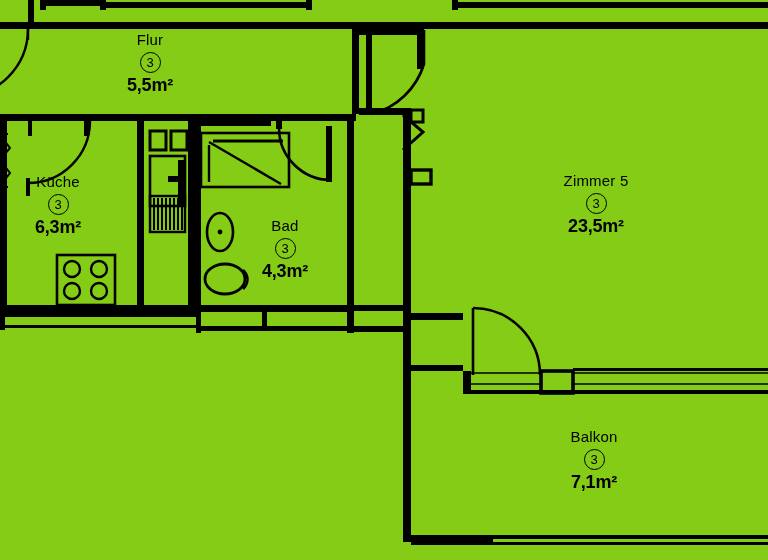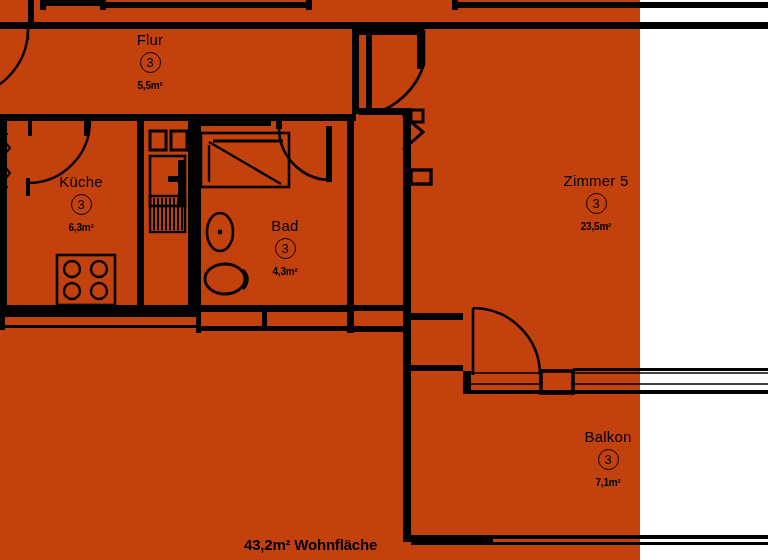--- a/index.html
+++ b/index.html
@@ -9,23 +9,23 @@
     background: #ffffff;
   }
   body {
     width: 768px;
     height: 560px;
     overflow: hidden;
     font-family: "Liberation Sans", sans-serif;
   }
   #plan-root {
     position: relative;
-    width: 640px;
+    width: 768px;
     height: 560px;
-    background: #c2410c;
+    background: #84cc16;
   }
   #floorplan-svg {
     position: absolute;
     top: 0;
     left: 0;
     width: 768px;
     height: 560px;
   }
   .room-label {
     position: absolute;
@@ -47,21 +47,21 @@
     width: 21px;
     height: 21px;
     border: 1.7px solid #000000;
     border-radius: 50%;
     font-size: 13px;
     line-height: 19px;
     text-align: center;
     box-sizing: border-box;
   }
   .room-area {
-    font-size: 10px;
+    font-size: 18px;
     font-weight: 700;
     white-space: nowrap;
     letter-spacing: -0.2px;
   }
   .total-area {
     position: absolute;
     font-size: 15px;
     font-weight: 700;
     color: #000000;
     white-space: nowrap;
@@ -254,39 +254,38 @@
     </g>
 
   </svg>
 
   <div class="room-label" style="left:105px; top:32px; width:90px;">
     <span class="room-name">Flur</span>
     <span class="room-badge">3</span>
     <span class="room-area">5,5m²</span>
   </div>
 
-  <div class="room-label" style="left:36px; top:174px; width:90px;">
+  <div class="room-label" style="left:13px; top:174px; width:90px;">
     <span class="room-name">Küche</span>
     <span class="room-badge">3</span>
     <span class="room-area">6,3m²</span>
   </div>
 
   <div class="room-label" style="left:240px; top:218px; width:90px;">
     <span class="room-name">Bad</span>
     <span class="room-badge">3</span>
     <span class="room-area">4,3m²</span>
   </div>
 
   <div class="room-label" style="left:548px; top:173px; width:96px;">
     <span class="room-name">Zimmer 5</span>
     <span class="room-badge">3</span>
     <span class="room-area">23,5m²</span>
   </div>
 
-  <div class="room-label" style="left:562px; top:429px; width:92px;">
+  <div class="room-label" style="left:548px; top:429px; width:92px;">
     <span class="room-name">Balkon</span>
     <span class="room-badge">3</span>
     <span class="room-area">7,1m²</span>
   </div>
 
-  <div class="total-area" style="left:244px; top:536px;">43,2m² Wohnfläche</div>
 
 </div>
 
 </body></html>

